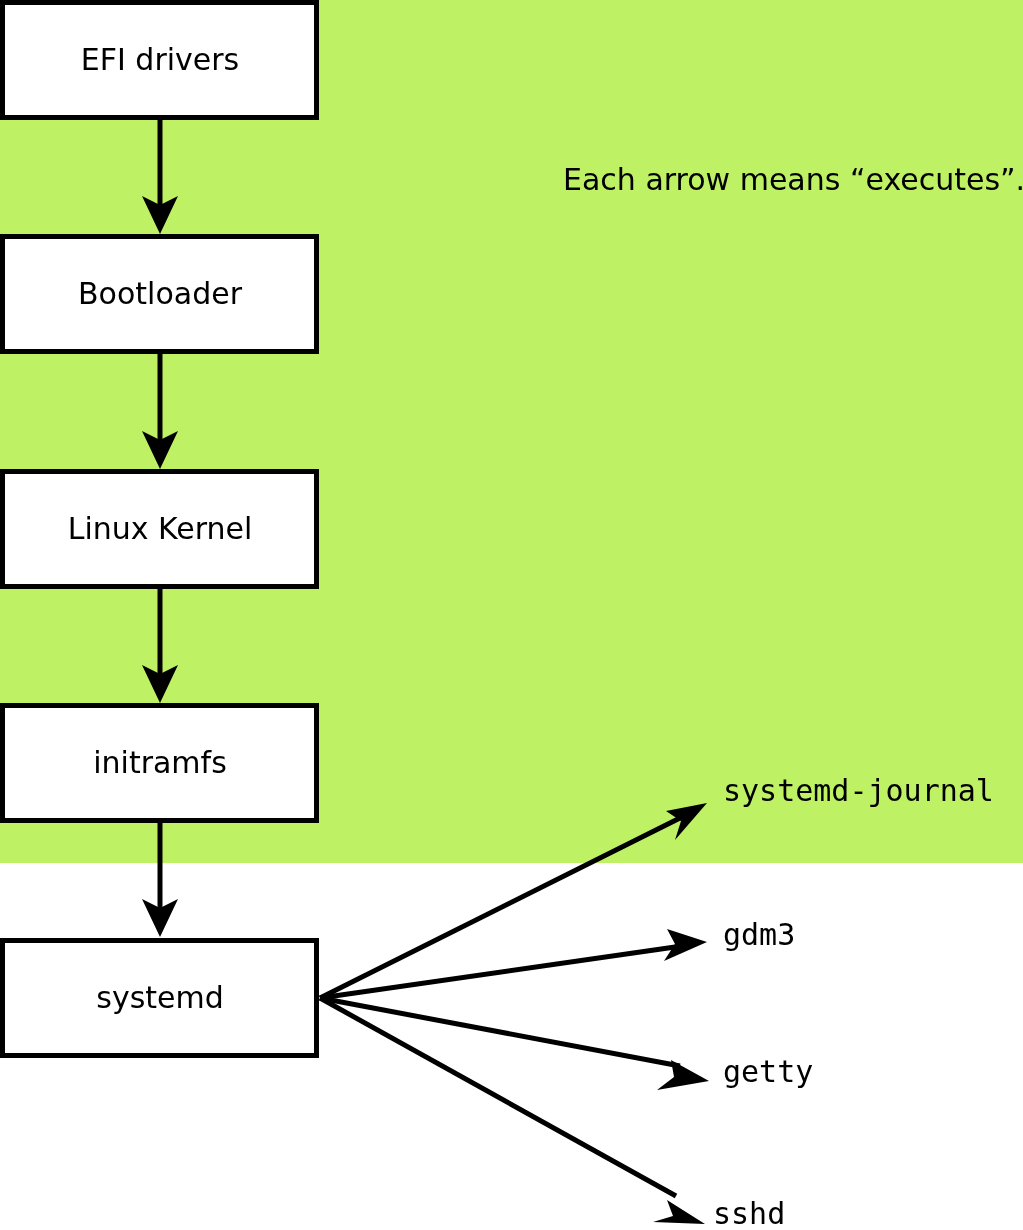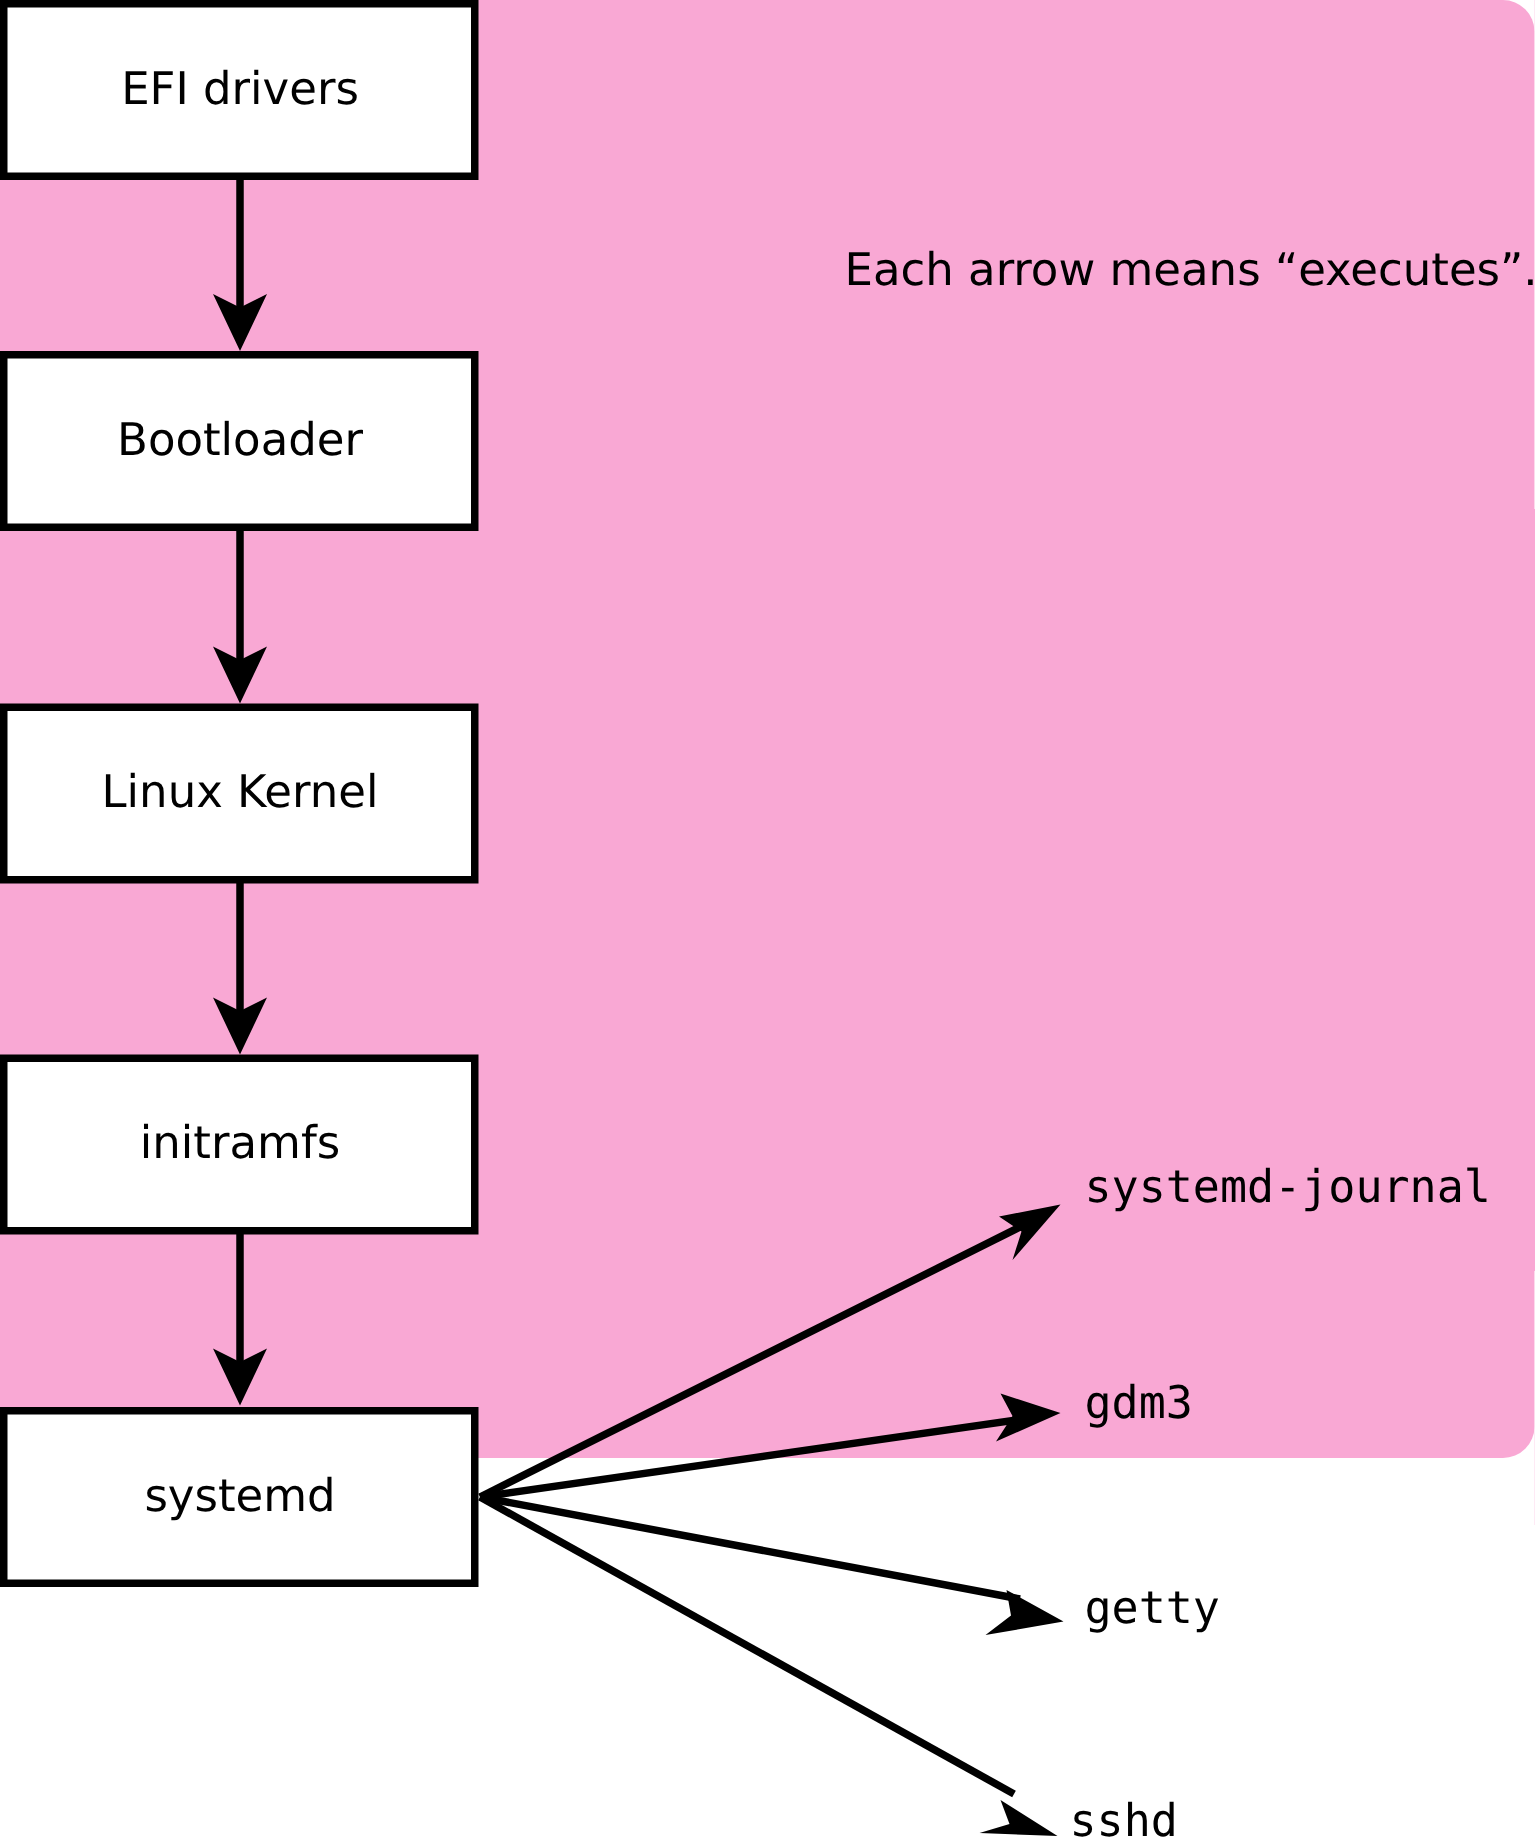--- a/index.html
+++ b/index.html
@@ -9,23 +9,22 @@
   }
   body {
     width: 1023px;
     height: 1230px;
     overflow: hidden;
     font-family: "DejaVu Sans", sans-serif;
   }
   #diagram-root {
     position: relative;
     width: 1023px;
-    height: 972px;
-    background: #f9a8d4;
-    border-radius: 21px;
+    height: 863px;
+    background: #bef264;
   }
   svg.canvas {
     position: absolute;
     top: 0;
     left: 0;
     width: 1023px;
     height: 1230px;
     display: block;
   }
   .stage-box {

